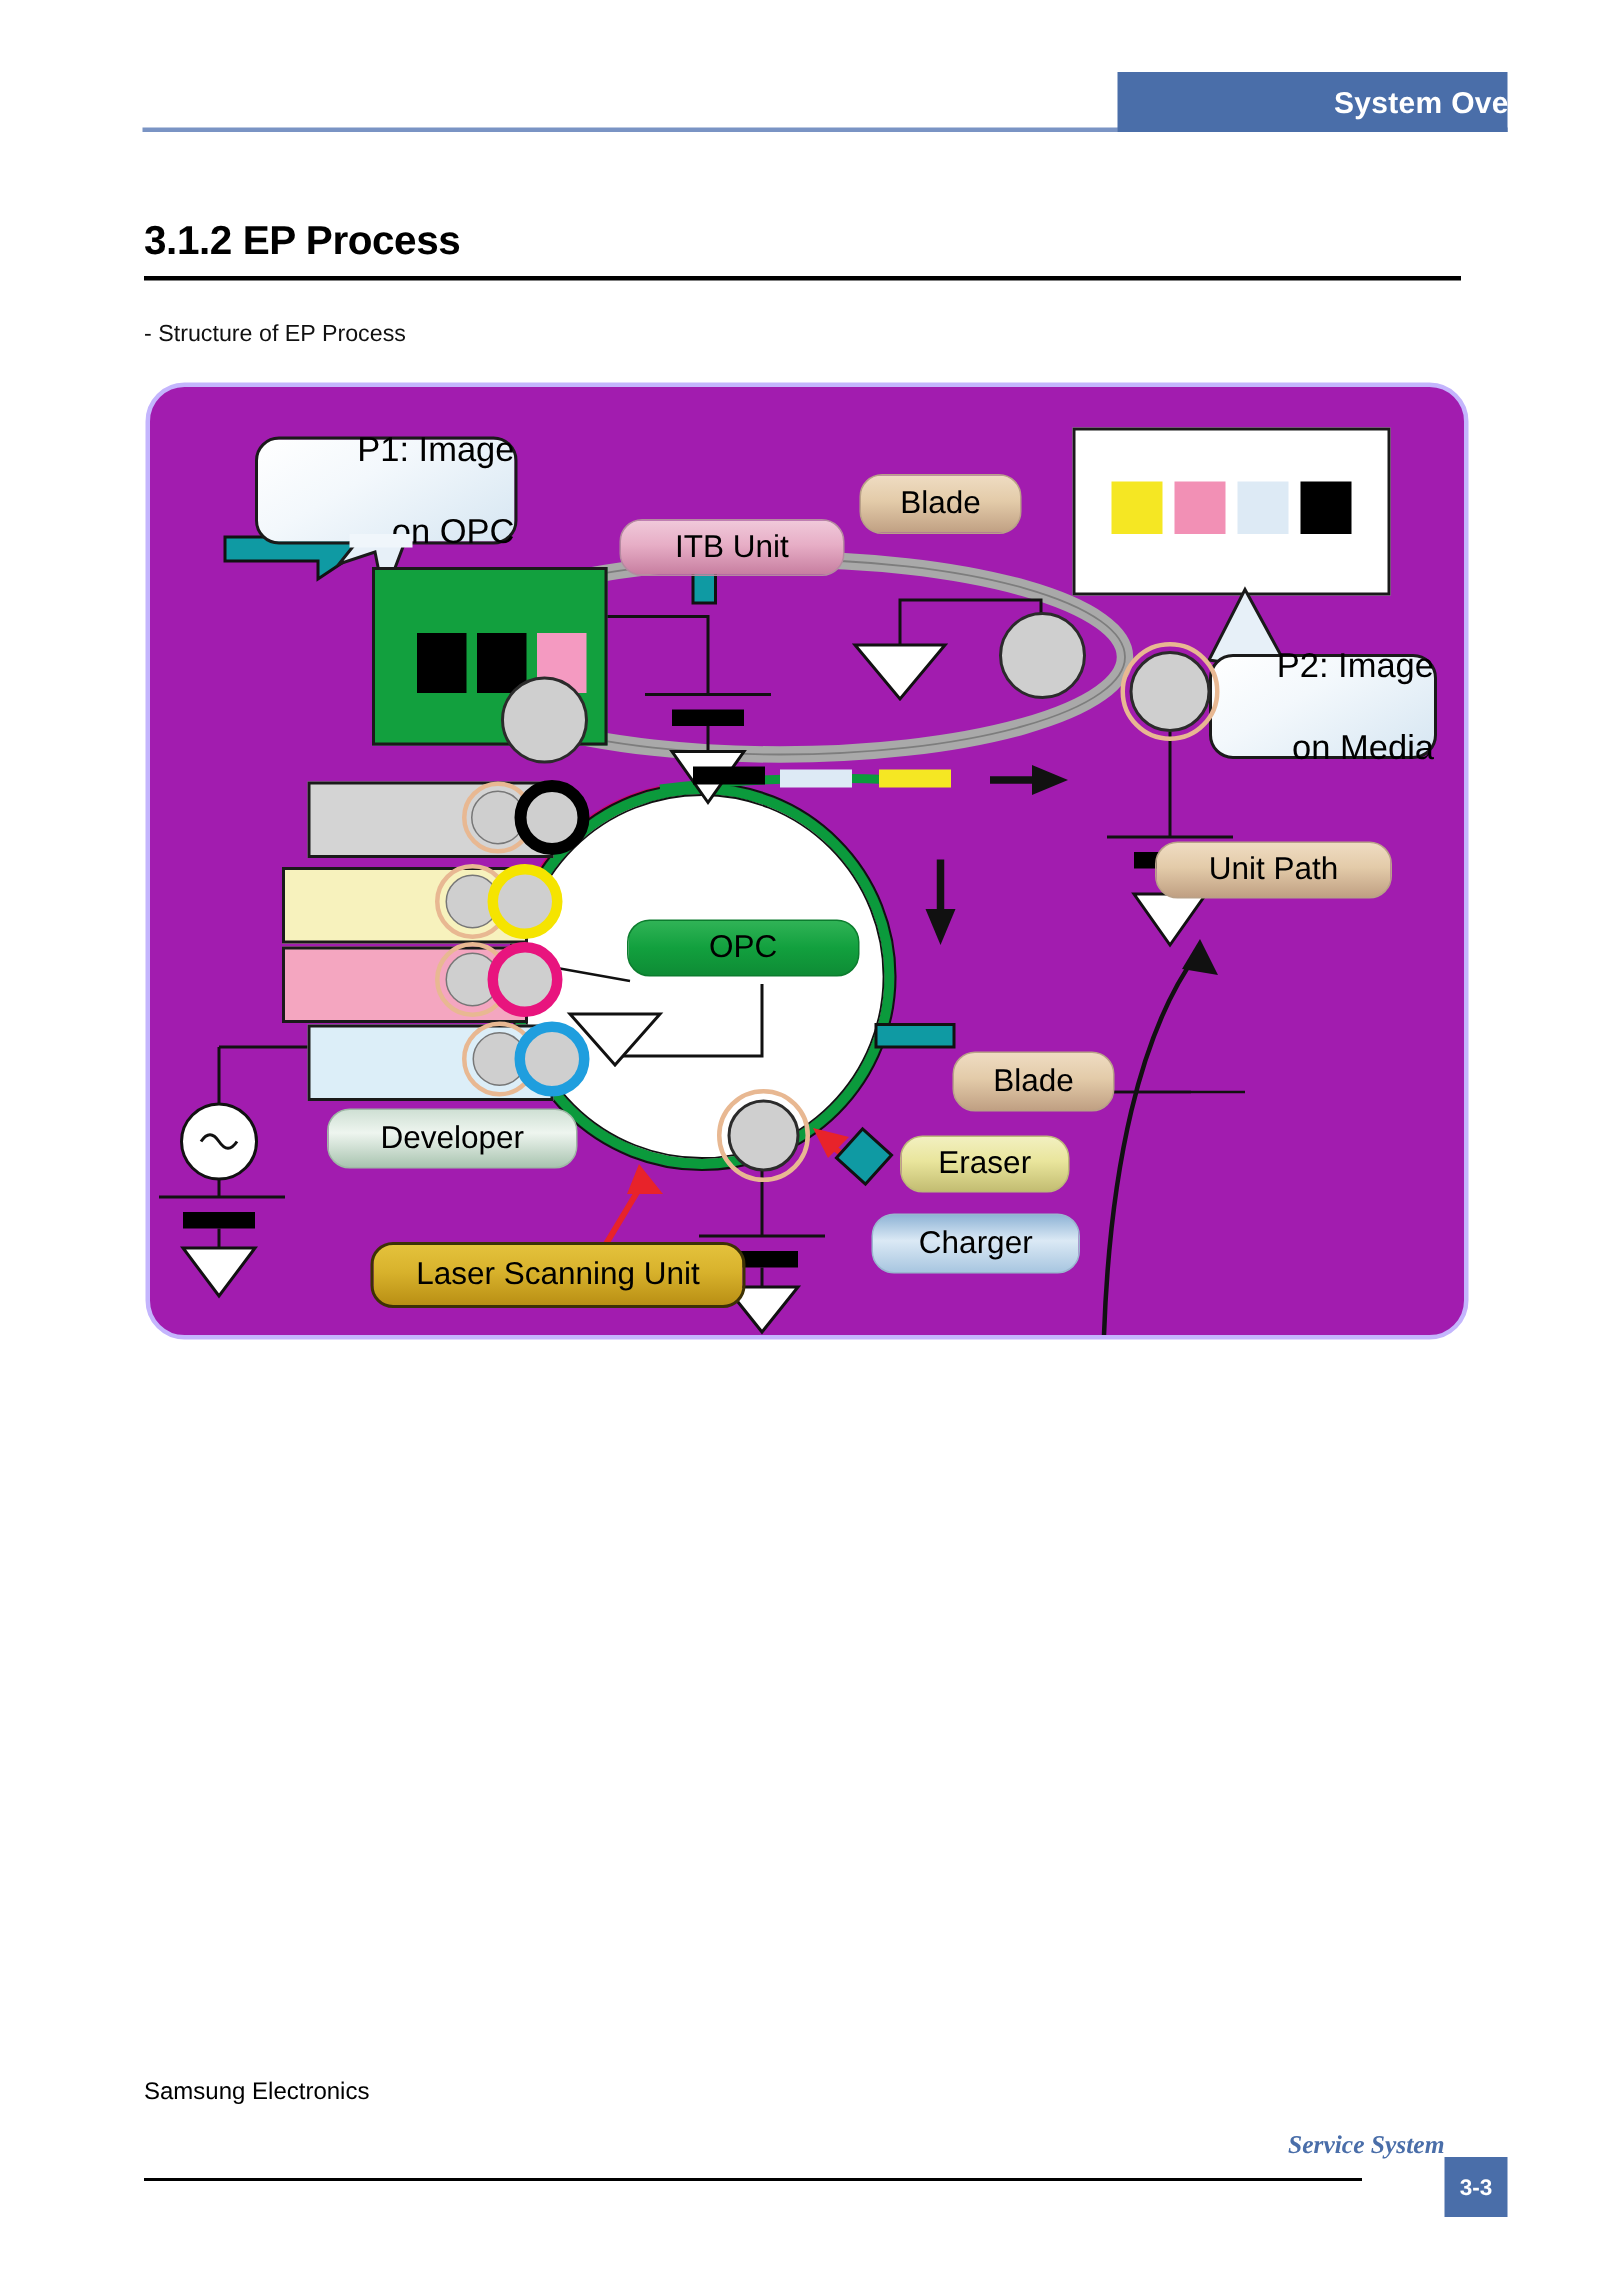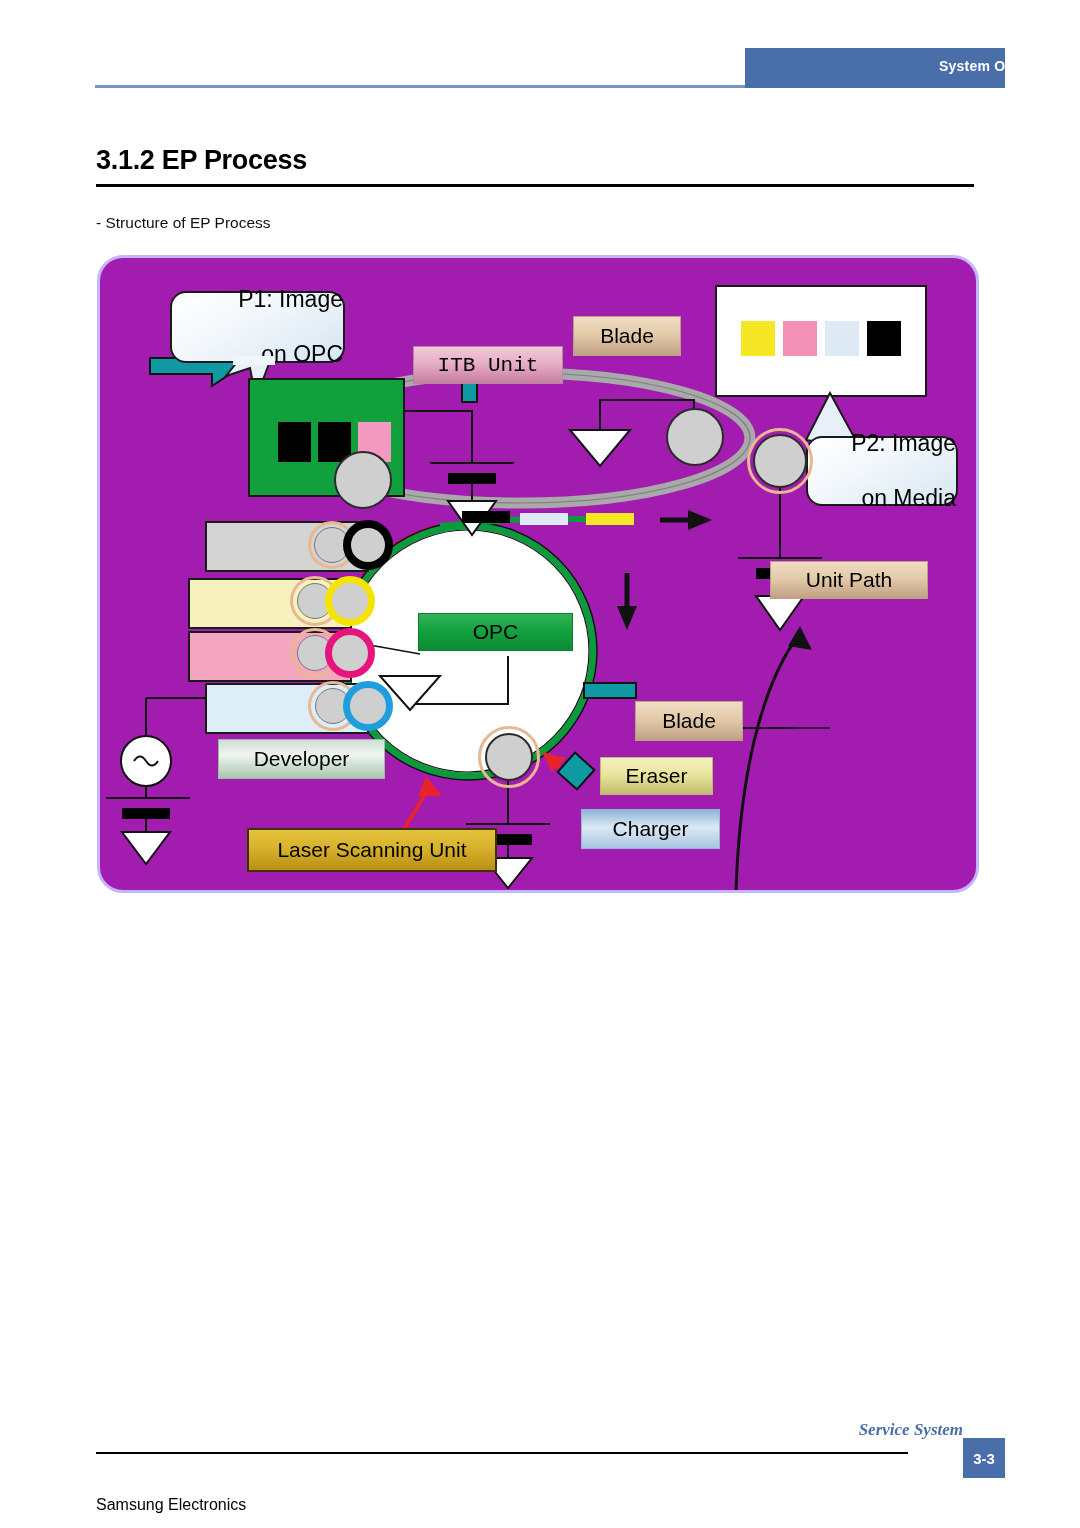--- a/index.html
+++ b/index.html
@@ -16,21 +16,21 @@
   #header-rule-2{
     position:absolute;left:745px;top:85px;width:260px;height:3px;
     background:#4a6ea9;
   }
   #header-tab{
     position:absolute;left:745px;top:48px;width:260px;height:40px;
     background:#4a6ea9;
   }
   #header-tab-label{
     position:absolute;right:22px;top:58px;
-    color:#ffffff;font-size:14px;font-weight:bold;letter-spacing:0.2px;
+    color:#ffffff;font-size:20px;font-weight:bold;letter-spacing:0.2px;
   }
   
   #page-title{
     position:absolute;left:96px;top:145px;
     font-size:27px;font-weight:bold;color:#000;letter-spacing:-0.3px;
   }
   #title-rule{
     position:absolute;left:96px;top:184px;width:878px;height:3px;background:#000;
   }
   #subtitle{
@@ -38,26 +38,25 @@
     font-size:15.5px;color:#111;
   }
   
   #diagram-frame{
     position:absolute;left:97px;top:255px;width:876px;height:632px;
     border:3px solid #c4b5fd;border-radius:26px;background:#a21caf;
   }
   
   .lbl{
     position:absolute;display:flex;align-items:center;justify-content:center;
-    font-size:21px;color:#000;white-space:nowrap;box-sizing:border-box;
+    font-size:21px;color:#000;white-space:nowrap;box-sizing:border-box;border-radius:15px;
   }
   .lbl-itb{
     background:linear-gradient(180deg,#f0c9da 0%,#e7aec6 45%,#c77ea0 100%);
     border:1px solid #b58aa0;
-    font-family:Liberation Mono, monospace;
   }
   .lbl-blade{
     background:linear-gradient(180deg,#efdcc2 0%,#e3cba9 45%,#c0a083 100%);
     border:1px solid #b9a188;
   }
   .lbl-media{
     background:linear-gradient(180deg,#efdcc2 0%,#e3cba9 45%,#c0a083 100%);
     border:1px solid #b9a188;
   }
   .lbl-opc{
@@ -99,21 +98,21 @@
     position:absolute;border-radius:50%;background:transparent;box-sizing:border-box;
   }
   
   .sw{position:absolute;}
   svg{position:absolute;left:0;top:0;overflow:visible;}
   
   #footer-rule{
     position:absolute;left:96px;top:1452px;width:812px;height:2px;background:#000;
   }
   #footer-left{
-    position:absolute;left:96px;top:1496px;font-size:16px;color:#000;
+    position:absolute;left:96px;top:1386px;font-size:16px;color:#000;
   }
   #footer-service{
     position:absolute;right:117px;top:1420px;
     font-size:17px;font-weight:bold;font-style:italic;color:#4a6ea9;
     font-family:"Liberation Serif", serif;
   }
   #footer-page{
     position:absolute;right:75px;top:1438px;width:42px;height:40px;
     background:#4a6ea9;color:#fff;font-size:15px;font-weight:bold;
     display:flex;align-items:center;justify-content:center;

